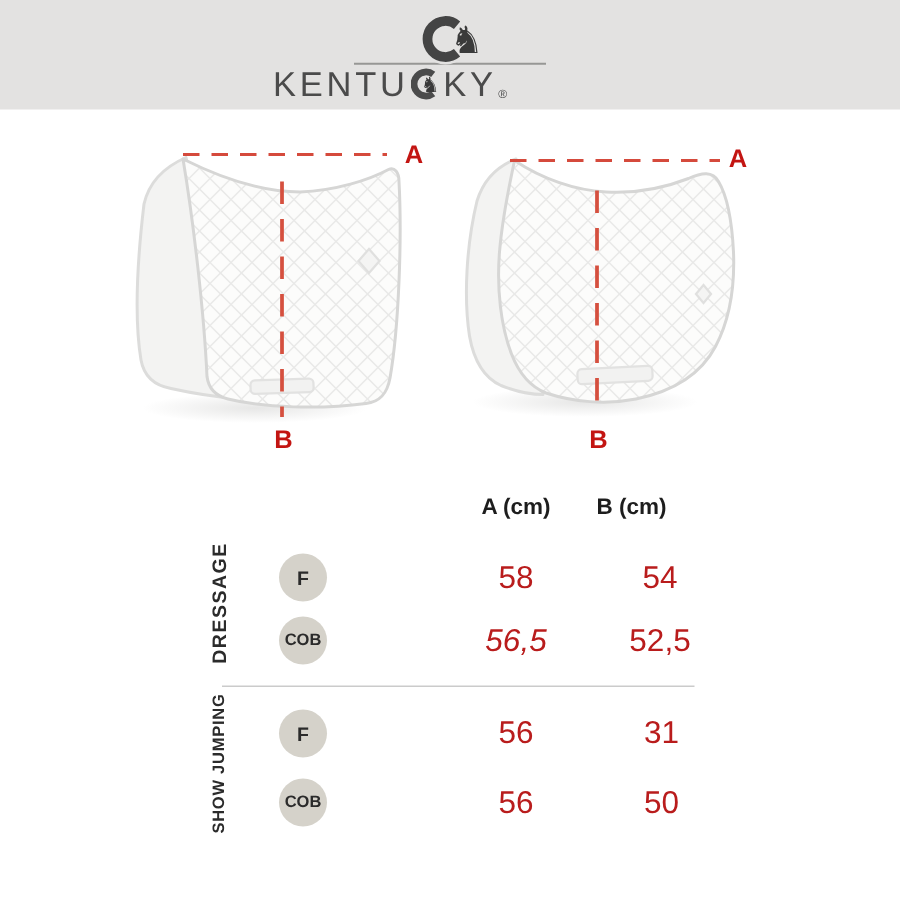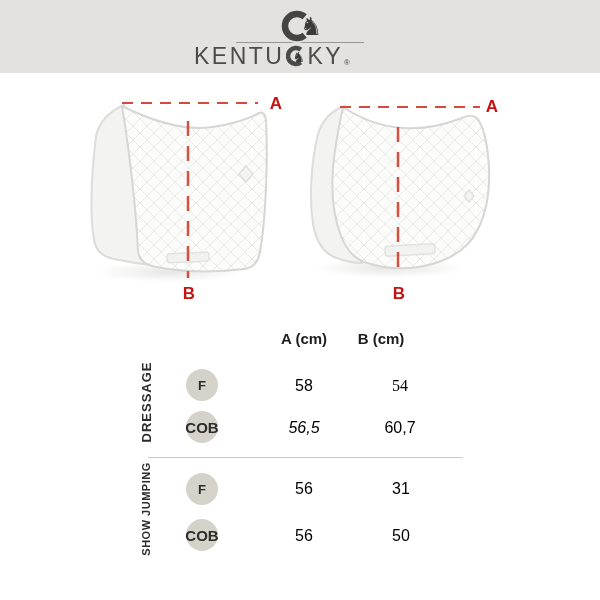--- a/index.html
+++ b/index.html
@@ -7,50 +7,50 @@
     position:relative; width:600px; height:600px; background:#ffffff;
     font-family:"Liberation Sans", sans-serif; overflow:hidden;
   }
 
   
   .band { position:absolute; top:0; left:0; width:600px; height:73px; background:#e3e2e1; }
   .band svg.logo-svg { position:absolute; top:0; left:0; }
   .wordmark {
     position:absolute; top:44px; left:0; width:520px; height:24px;
     display:flex; justify-content:center; align-items:center;
-    color:#4b4b4b; font-size:23px; letter-spacing:2.5px; font-weight:normal;margin-left:12px;
+    color:#4b4b4b; font-size:23px; letter-spacing:2.5px; font-weight:normal;
   }
   .wordmark .mini-emblem { margin:0 1px 0 2px; }
   .wordmark .reg { font-size:8px; letter-spacing:0; align-self:flex-end; margin:0 0 1px 1px; }
 
   
   .pads-svg { position:absolute; top:0; left:0; pointer-events:none; }
   .mlabel {
     position:absolute; transform:translate(-50%,-50%);
     color:#c31512; font-weight:bold; font-size:17px; line-height:1;
   }
 
   
-  .cell { position:absolute; transform:translate(-50%,-50%); white-space:nowrap; }
+  .cell { position:absolute; transform:translate(-50%,-50%); white-space:nowrap;margin-left:40px; }
   .col-header { font-weight:bold; font-size:15px; color:#1d1d1d; }
   .section-label {
     position:absolute; transform:translate(-50%,-50%) rotate(-90deg);
     font-weight:bold; color:#2b2b2b; white-space:nowrap;
   }
   .section-label.dressage { font-size:13px; letter-spacing:1px; }
   .section-label.jumping  { font-size:11px; letter-spacing:0.5px; }
   .size-circle {
     position:absolute; transform:translate(-50%,-50%);
     width:32px; height:32px; border-radius:50%; background:#d5d2ca;
     display:flex; align-items:center; justify-content:center;
     font-weight:bold; color:#2b2b2b;
   }
   .size-circle.f   { font-size:13px; }
-  .size-circle.cob { font-size:15px; }
-  .value { font-size:16px; color:#000000; }
+  .size-circle.cob { font-size:11px; }
+  .value { font-size:21px; color:#b91c1c; }
   .divider { position:absolute; left:148px; top:457px; width:315px; height:1px; background:#cbcbcb; }
 </style>
 </head>
 <body>
 
 <div class="page">
 
   <div class="band">
     <svg class="logo-svg" width="600" height="73">
       <line x1="236" y1="42.5" x2="364" y2="42.5" stroke="#979795" stroke-width="1.2"></line>
@@ -115,25 +115,25 @@
   <div class="mlabel" style="left:189px; top:293px;">B</div>
   <div class="mlabel" style="left:399px; top:293px;">B</div>
 
   <div class="cell col-header" style="left:304px; top:338px;">A (cm)</div>
   <div class="cell col-header" style="left:381px; top:338px;">B (cm)</div>
 
   <div class="section-label dressage" style="left:146px; top:402px;">DRESSAGE</div>
 
   <div class="size-circle f" style="left:202px; top:385px;">F</div>
   <div class="cell value" style="left:304px; top:386px;">58</div>
-  <div class="cell value" style="left:400px; top:386px;font-family:Liberation Serif, serif;">54</div>
+  <div class="cell value" style="left:400px; top:386px;">54</div>
 
   <div class="size-circle cob" style="left:202px; top:427px;">COB</div>
   <div class="cell value" style="left:304px; top:428px;font-style:italic;">56,5</div>
-  <div class="cell value" style="left:400px; top:428px;">60,7</div>
+  <div class="cell value" style="left:400px; top:428px;">52,5</div>
 
   <div class="divider"></div>
 
   <div class="section-label jumping" style="left:146px; top:509px;">SHOW JUMPING</div>
 
   <div class="size-circle f" style="left:202px; top:489px;">F</div>
   <div class="cell value" style="left:304px; top:489px;">56</div>
   <div class="cell value" style="left:401px; top:489px;">31</div>
 
   <div class="size-circle cob" style="left:202px; top:535px;">COB</div>

